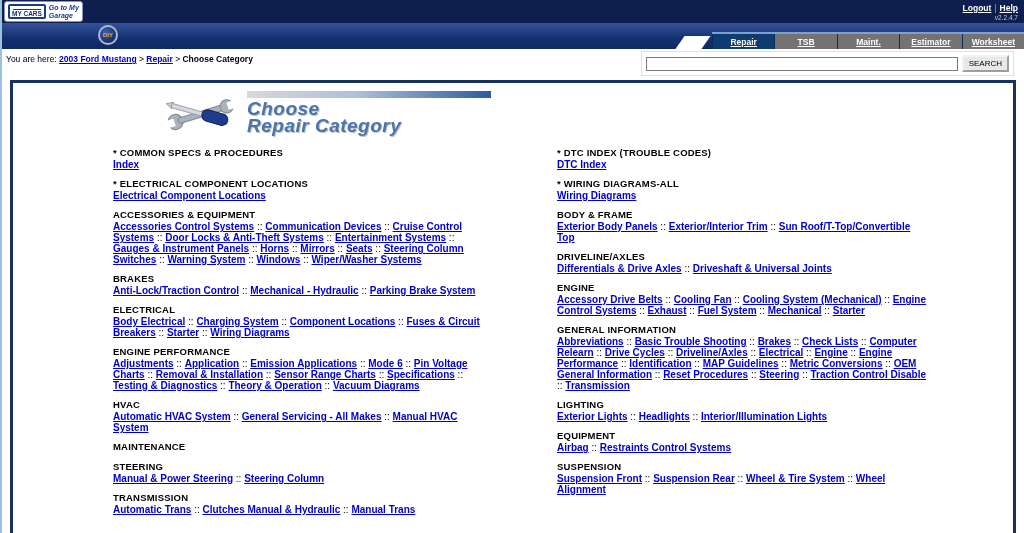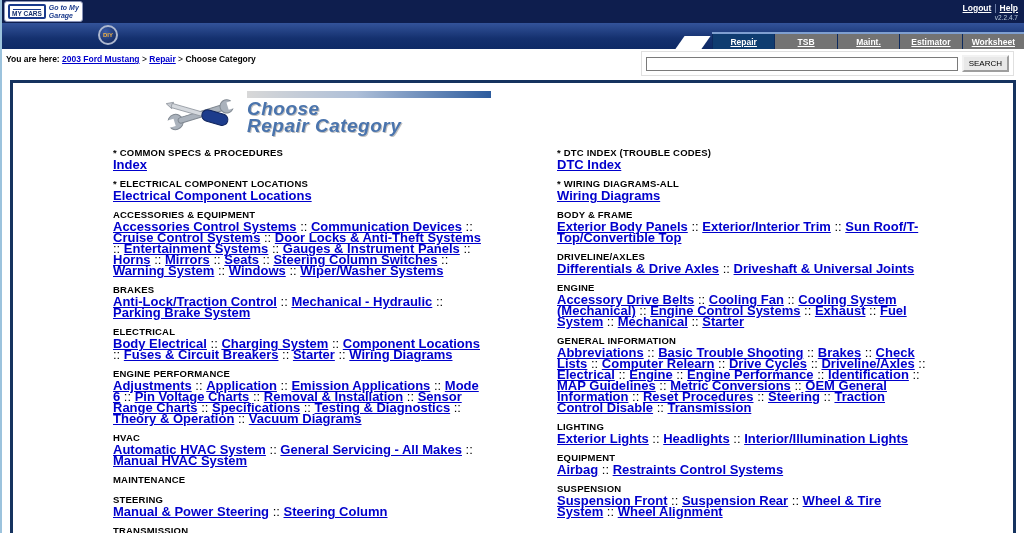--- a/index.html
+++ b/index.html
@@ -30,41 +30,41 @@
     color:#f0b040; font-size:6px; font-weight:bold; display:flex; align-items:center; justify-content:center; }
   .nav-slash { position:absolute; right:318px; bottom:0; width:26px; height:13px; background:#fff; transform:skewX(-35deg); }
   .tabbar { position:absolute; right:0; bottom:0; width:312px; display:flex; border-top:2px solid #7f9fd0; background:#0d2a5e; }
   .tab { flex:1 1 0; display:block; text-align:center; font-size:8.5px; font-weight:bold; color:#fff;
     text-decoration:underline; background:#737373; padding:3px 0 2px; margin-left:1px; cursor:pointer; }
   .tab.active { background:#0f3c70; }
 
   
   .crumbrow { background:#fff; height:26px; position:relative; }
   .breadcrumb { position:absolute; left:4px; top:5px; font-size:8.5px; color:#000; }
-  .breadcrumb .bc-label { font-weight:bold; }
+  .breadcrumb .bc-label { font-weight:normal; }
   .breadcrumb a { color:#0000cc; font-weight:bold; text-decoration:underline; }
   .breadcrumb .bc-current { font-weight:bold; }
   .searchbox { position:absolute; right:10px; top:2px; background:#fff; border:1px solid #e0e0e0; padding:3px 4px; display:flex; gap:4px; align-items:center; }
   .searchbox input { width:312px; height:14px; border:1px solid #7a7a7a; font-size:9px; padding:0 2px; }
   .searchbox button { height:17px; font-size:8px; font-weight:normal; background:#e8e8e8; border:2px outset #f2f2f2; padding:0 5px; cursor:pointer; }
 
   
   .content-box { margin:5px 8px 0; border:3px solid #16335f; border-bottom-width:6px; background:#fff; min-height:412px; }
   .page-header { display:flex; align-items:flex-start; padding:8px 0 4px 148px; height:52px; }
   .tools-icon { width:82px; height:42px; flex:0 0 auto; }
   .title-block { margin-left:4px; }
   .gradient-bar { width:244px; height:7px; background:linear-gradient(to right,#d8d8d8,#aebfd8 45%,#2d5c9e); margin-bottom:2px; }
   .title-line { font-size:19px; font-weight:bold; font-style:italic; color:#4a74ad; line-height:17px; text-shadow:1px 1px 0 #c0c0c0; letter-spacing:0.5px; }
 
   
   .cat-wrap { display:flex; padding:12px 0 14px 100px; gap:72px; }
   .cat-col { width:372px; }
   .section { margin-bottom:8px; }
   .cat-heading { font-size:9.5px; font-weight:bold; color:#000; line-height:12px; letter-spacing:0.2px; }
-  .cat-links { font-size:13px; line-height:11px; color:#000; }
+  .cat-links { font-size:10px; line-height:11px; color:#000; }
   .cat-links a { color:#0000cc; font-weight:bold; text-decoration:underline; cursor:pointer; }
 </style>
 </head>
 <body>
 
 <div class="topbar">
   <div class="mycars-btn">
     <span class="plate">
       <span class="plate-top"></span>
       <span class="plate-text">MY CARS</span>

